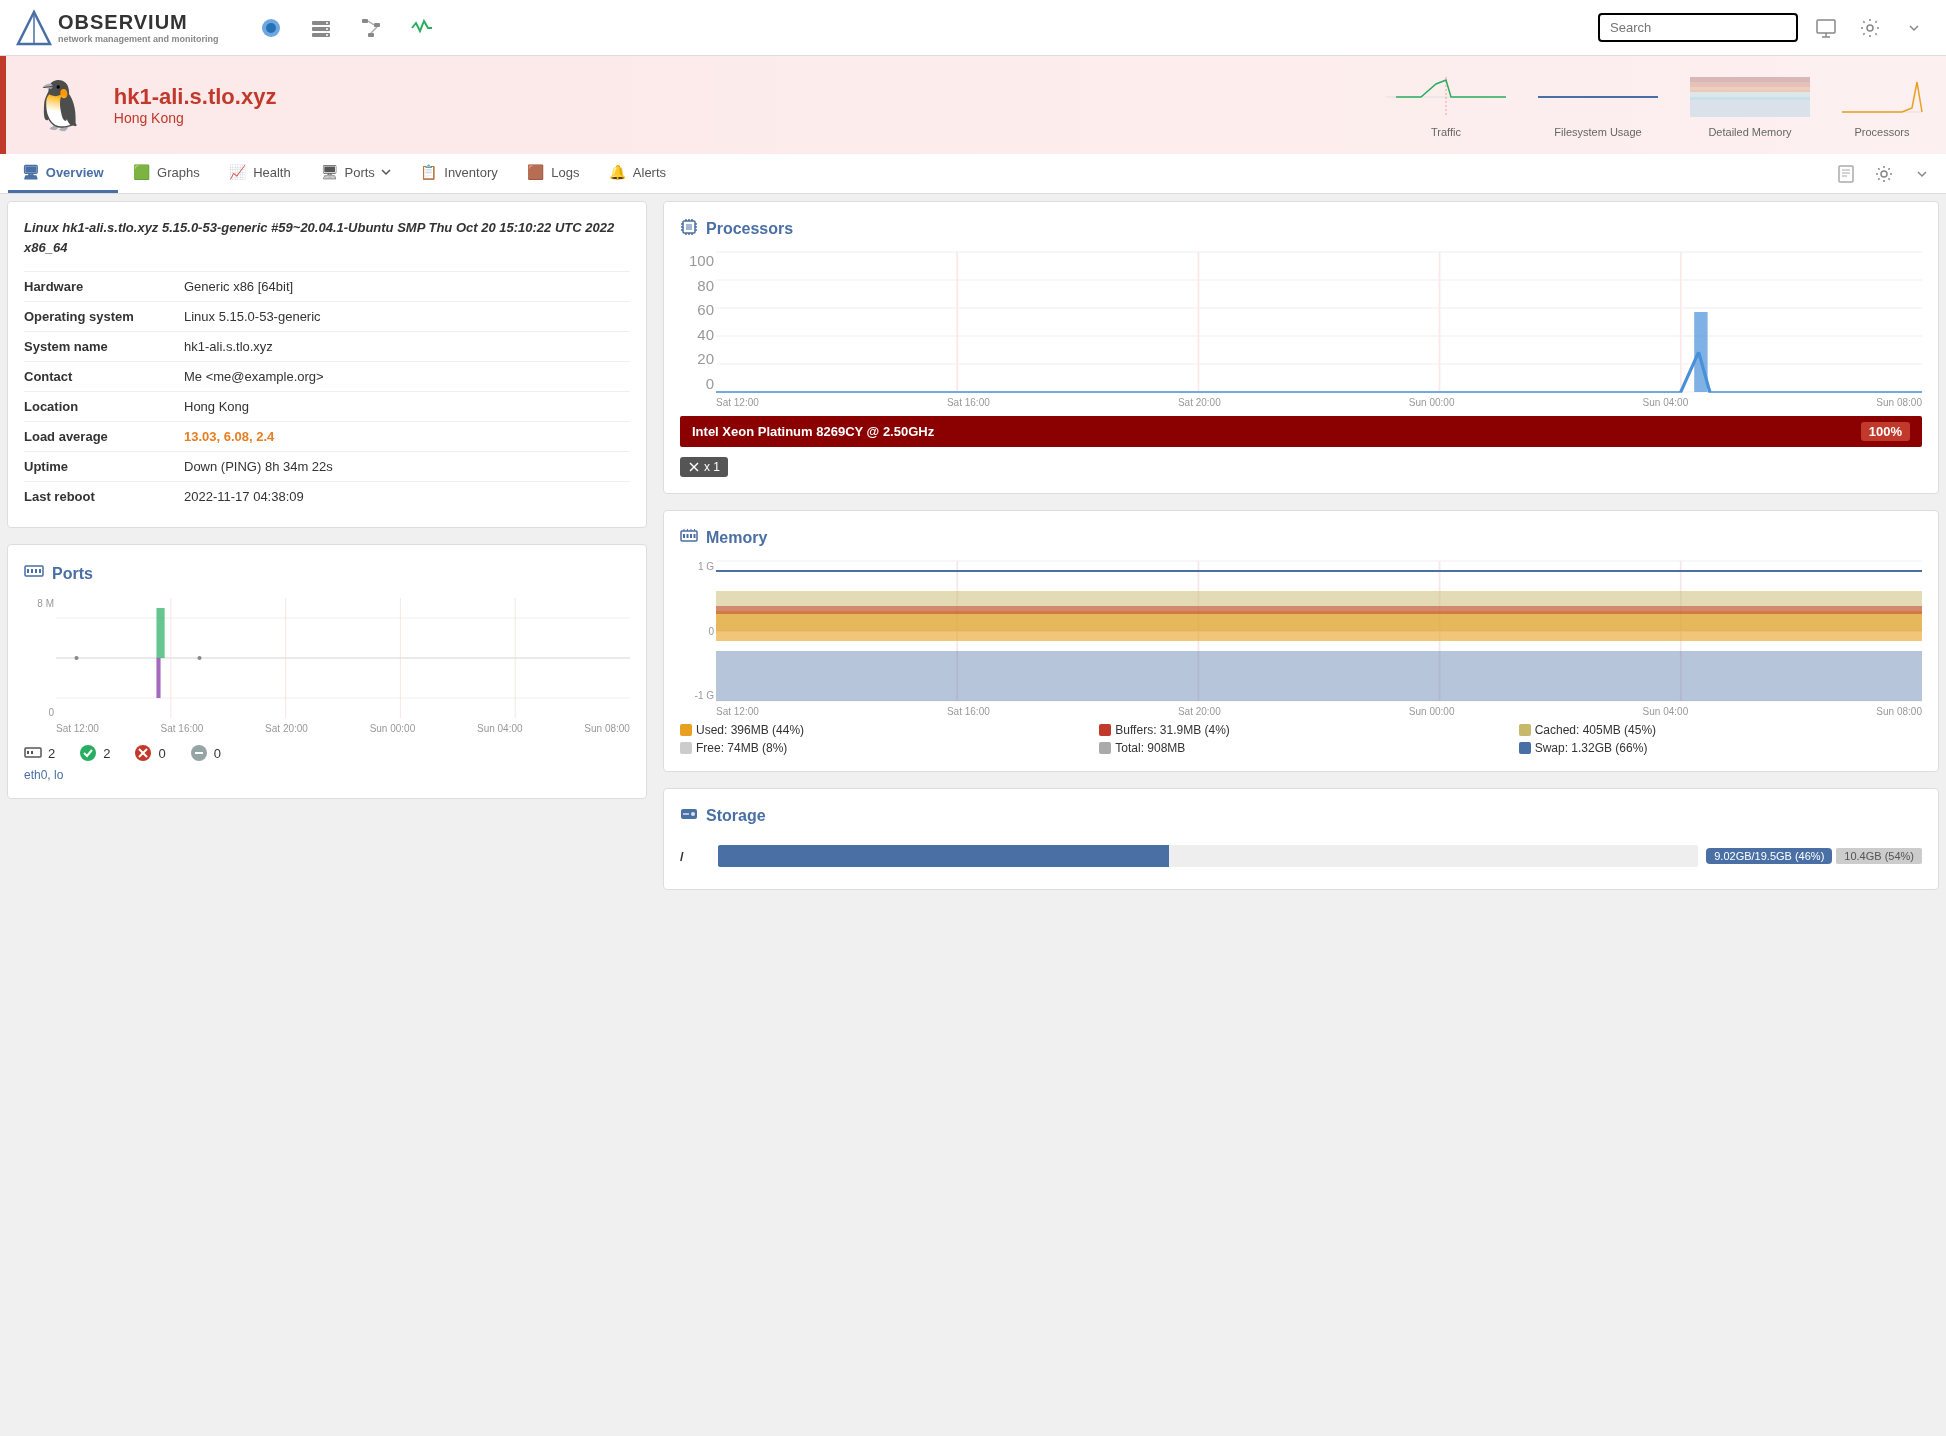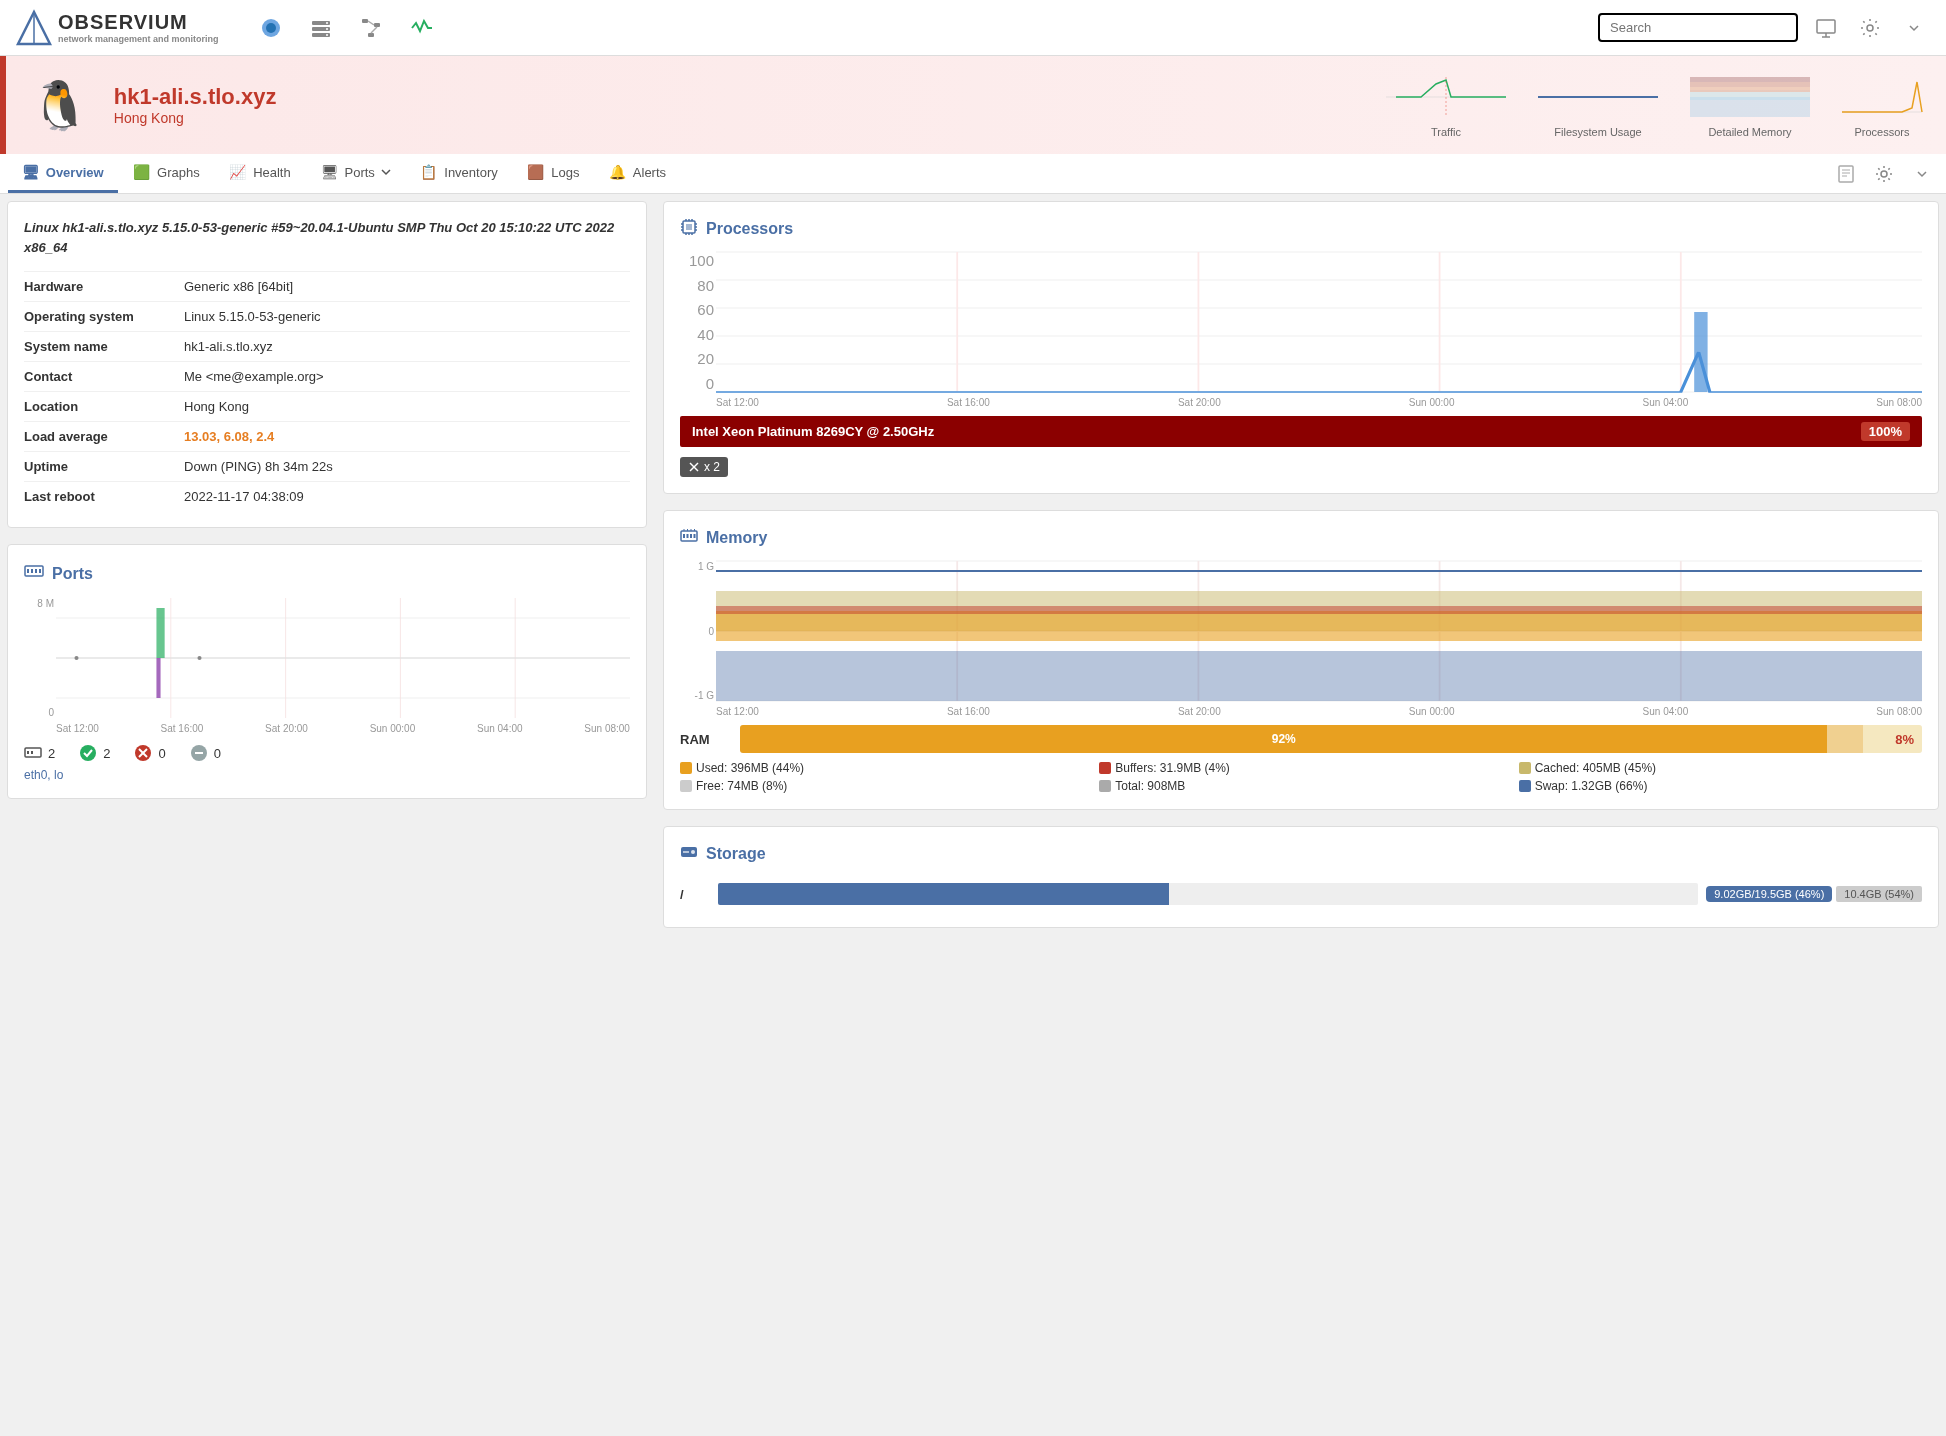--- a/index.html
+++ b/index.html
@@ -524,21 +524,21 @@
       <div class="cpu-bar-row">
         <span class="cpu-bar-label">Intel Xeon Platinum 8269CY @ 2.50GHz</span>
         <span class="cpu-bar-pct">100%</span>
       </div>
       <div style="margin-top:4px;">
         <span class="cpu-x2">
           <svg width="12" height="12" viewBox="0 0 12 12">
             <line x1="2" y1="2" x2="10" y2="10" stroke="#fff" stroke-width="1.5"></line>
             <line x1="10" y1="2" x2="2" y2="10" stroke="#fff" stroke-width="1.5"></line>
           </svg>
-          <span>x 2</span>
+          <span>x 1</span>
         </span>
       </div>
     </div>
 
     <div class="card">
       <div class="section-title">
         <span>
           <svg width="18" height="18" viewBox="0 0 18 18">
             <rect x="1" y="4" width="16" height="10" rx="1" fill="none" stroke="#4a6fa5" stroke-width="1.5"></rect>
             <rect x="3" y="7" width="2" height="4" fill="#4a6fa5"></rect>
@@ -583,31 +583,20 @@
         <div style="display:flex; justify-content:space-between; font-size:10px; color:#999; margin-top:2px;">
           <span>Sat 12:00</span>
           <span>Sat 16:00</span>
           <span>Sat 20:00</span>
           <span>Sun 00:00</span>
           <span>Sun 04:00</span>
           <span>Sun 08:00</span>
         </div>
       </div>
 
-      <div class="ram-row">
-        <div class="ram-label">RAM</div>
-        <div class="ram-bar-container">
-          <div class="ram-bar-used" style="width:92%;">
-            <span>92%</span>
-          </div>
-          <div class="ram-bar-free" style="width:3%;"></div>
-          <div style="flex:1; background:#f5e8c0;"></div>
-          <div class="ram-bar-pct">8%</div>
-        </div>
-      </div>
 
       <div class="ram-legend">
         <div class="ram-legend-item">
           <div class="legend-dot" style="background:#e8a020;"></div>
           <span>Used: 396MB (44%)</span>
         </div>
         <div class="ram-legend-item">
           <div class="legend-dot" style="background:#c0392b;"></div>
           <span>Buffers: 31.9MB (4%)</span>
         </div>

